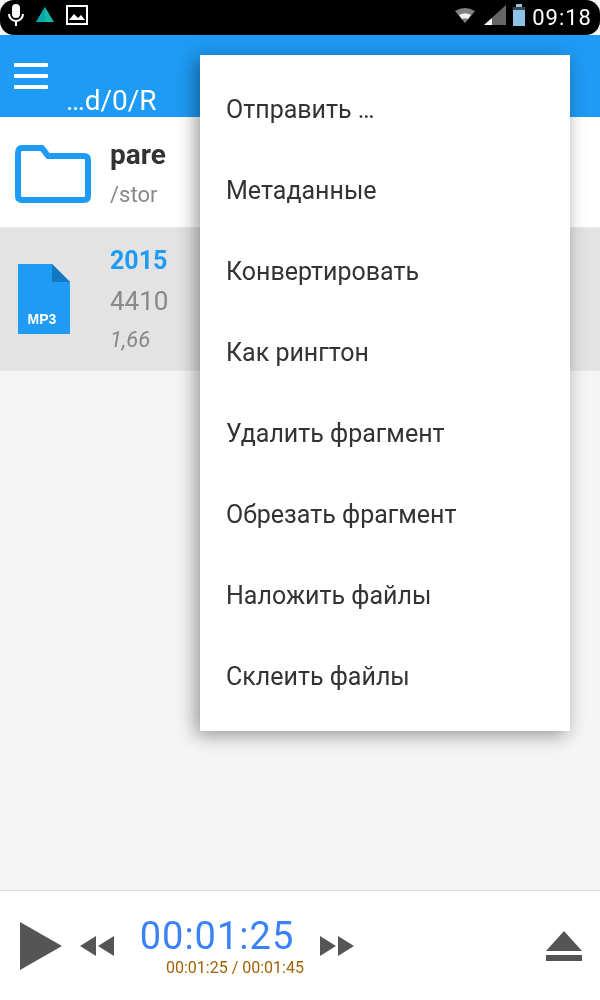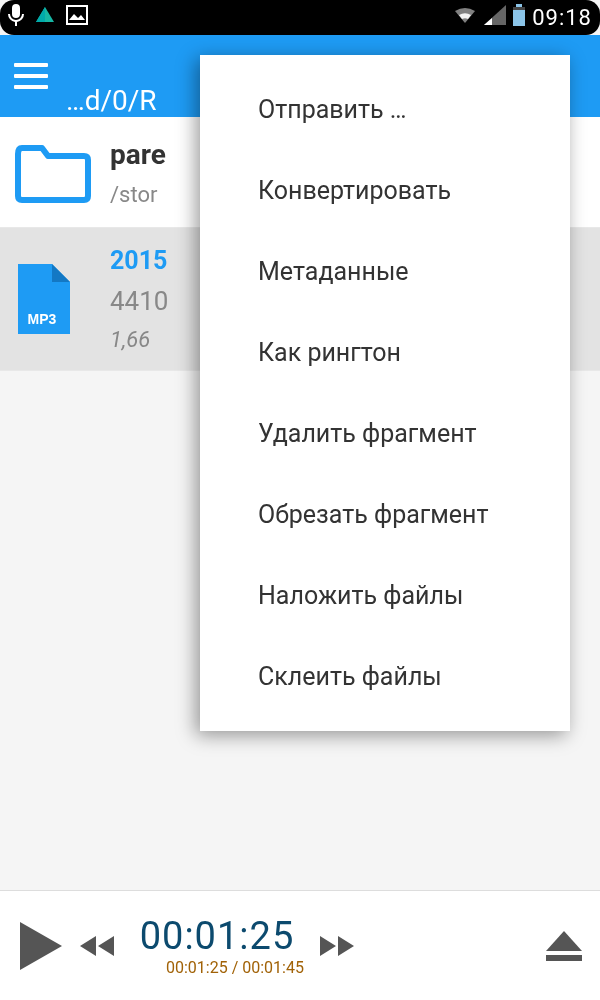--- a/index.html
+++ b/index.html
@@ -80,38 +80,37 @@
       width: 370px;
       background: #fff;
       box-shadow: -4px 4px 18px rgba(0,0,0,0.4);
       z-index: 50;
       padding: 14px 0;
     }
     .menu-item {
       padding: 26px 26px;
       font-size: 25px;
       color: #333;
-      margin-left: 32px;
     }
     .player {
       position: absolute;
       bottom: 0;
       left: 0;
       right: 0;
       height: 110px;
       background: #fff;
       border-top: 1px solid #ddd;
       display: flex;
       align-items: center;
       padding: 0 14px;
       gap: 14px;
     }
     .play-btn { width: 52px; height: 52px; }
     .time-block { display: flex; flex-direction: column; align-items: center; flex: 0 0 auto; }
-    .time-main { font-size: 38px; color: #0c4a6e; font-weight: 400; letter-spacing: 1px; }
+    .time-main { font-size: 38px; color: #3b82f6; font-weight: 400; letter-spacing: 1px; }
     .time-sub { font-size: 16px; color: #a16207; padding-left: 36px; }
     .ctrl { width: 36px; display: flex; justify-content: center; }
     .folder-svg { width: 78px; height: 64px; }
     .file-svg { width: 56px; height: 70px; }
   </style>
 </head>
 <body>
 
 <div class="status-bar">
   <div class="status-left">
@@ -189,22 +188,22 @@
     <div class="row-text">
       <div class="title-file">2015</div>
       <div class="file-sub">4410</div>
       <div class="file-size">1,66 </div>
     </div>
   </div>
 </div>
 
 <div class="menu">
   <div class="menu-item">Отправить …</div>
+  <div class="menu-item">Метаданные</div>
   <div class="menu-item">Конвертировать</div>
-  <div class="menu-item">Метаданные</div>
   <div class="menu-item">Как рингтон</div>
   <div class="menu-item">Удалить фрагмент</div>
   <div class="menu-item">Обрезать фрагмент</div>
   <div class="menu-item">Наложить файлы</div>
   <div class="menu-item">Склеить файлы</div>
 </div>
 
 <div class="player">
   <div class="play-btn">
     <svg width="52" height="52" viewBox="0 0 52 52">

